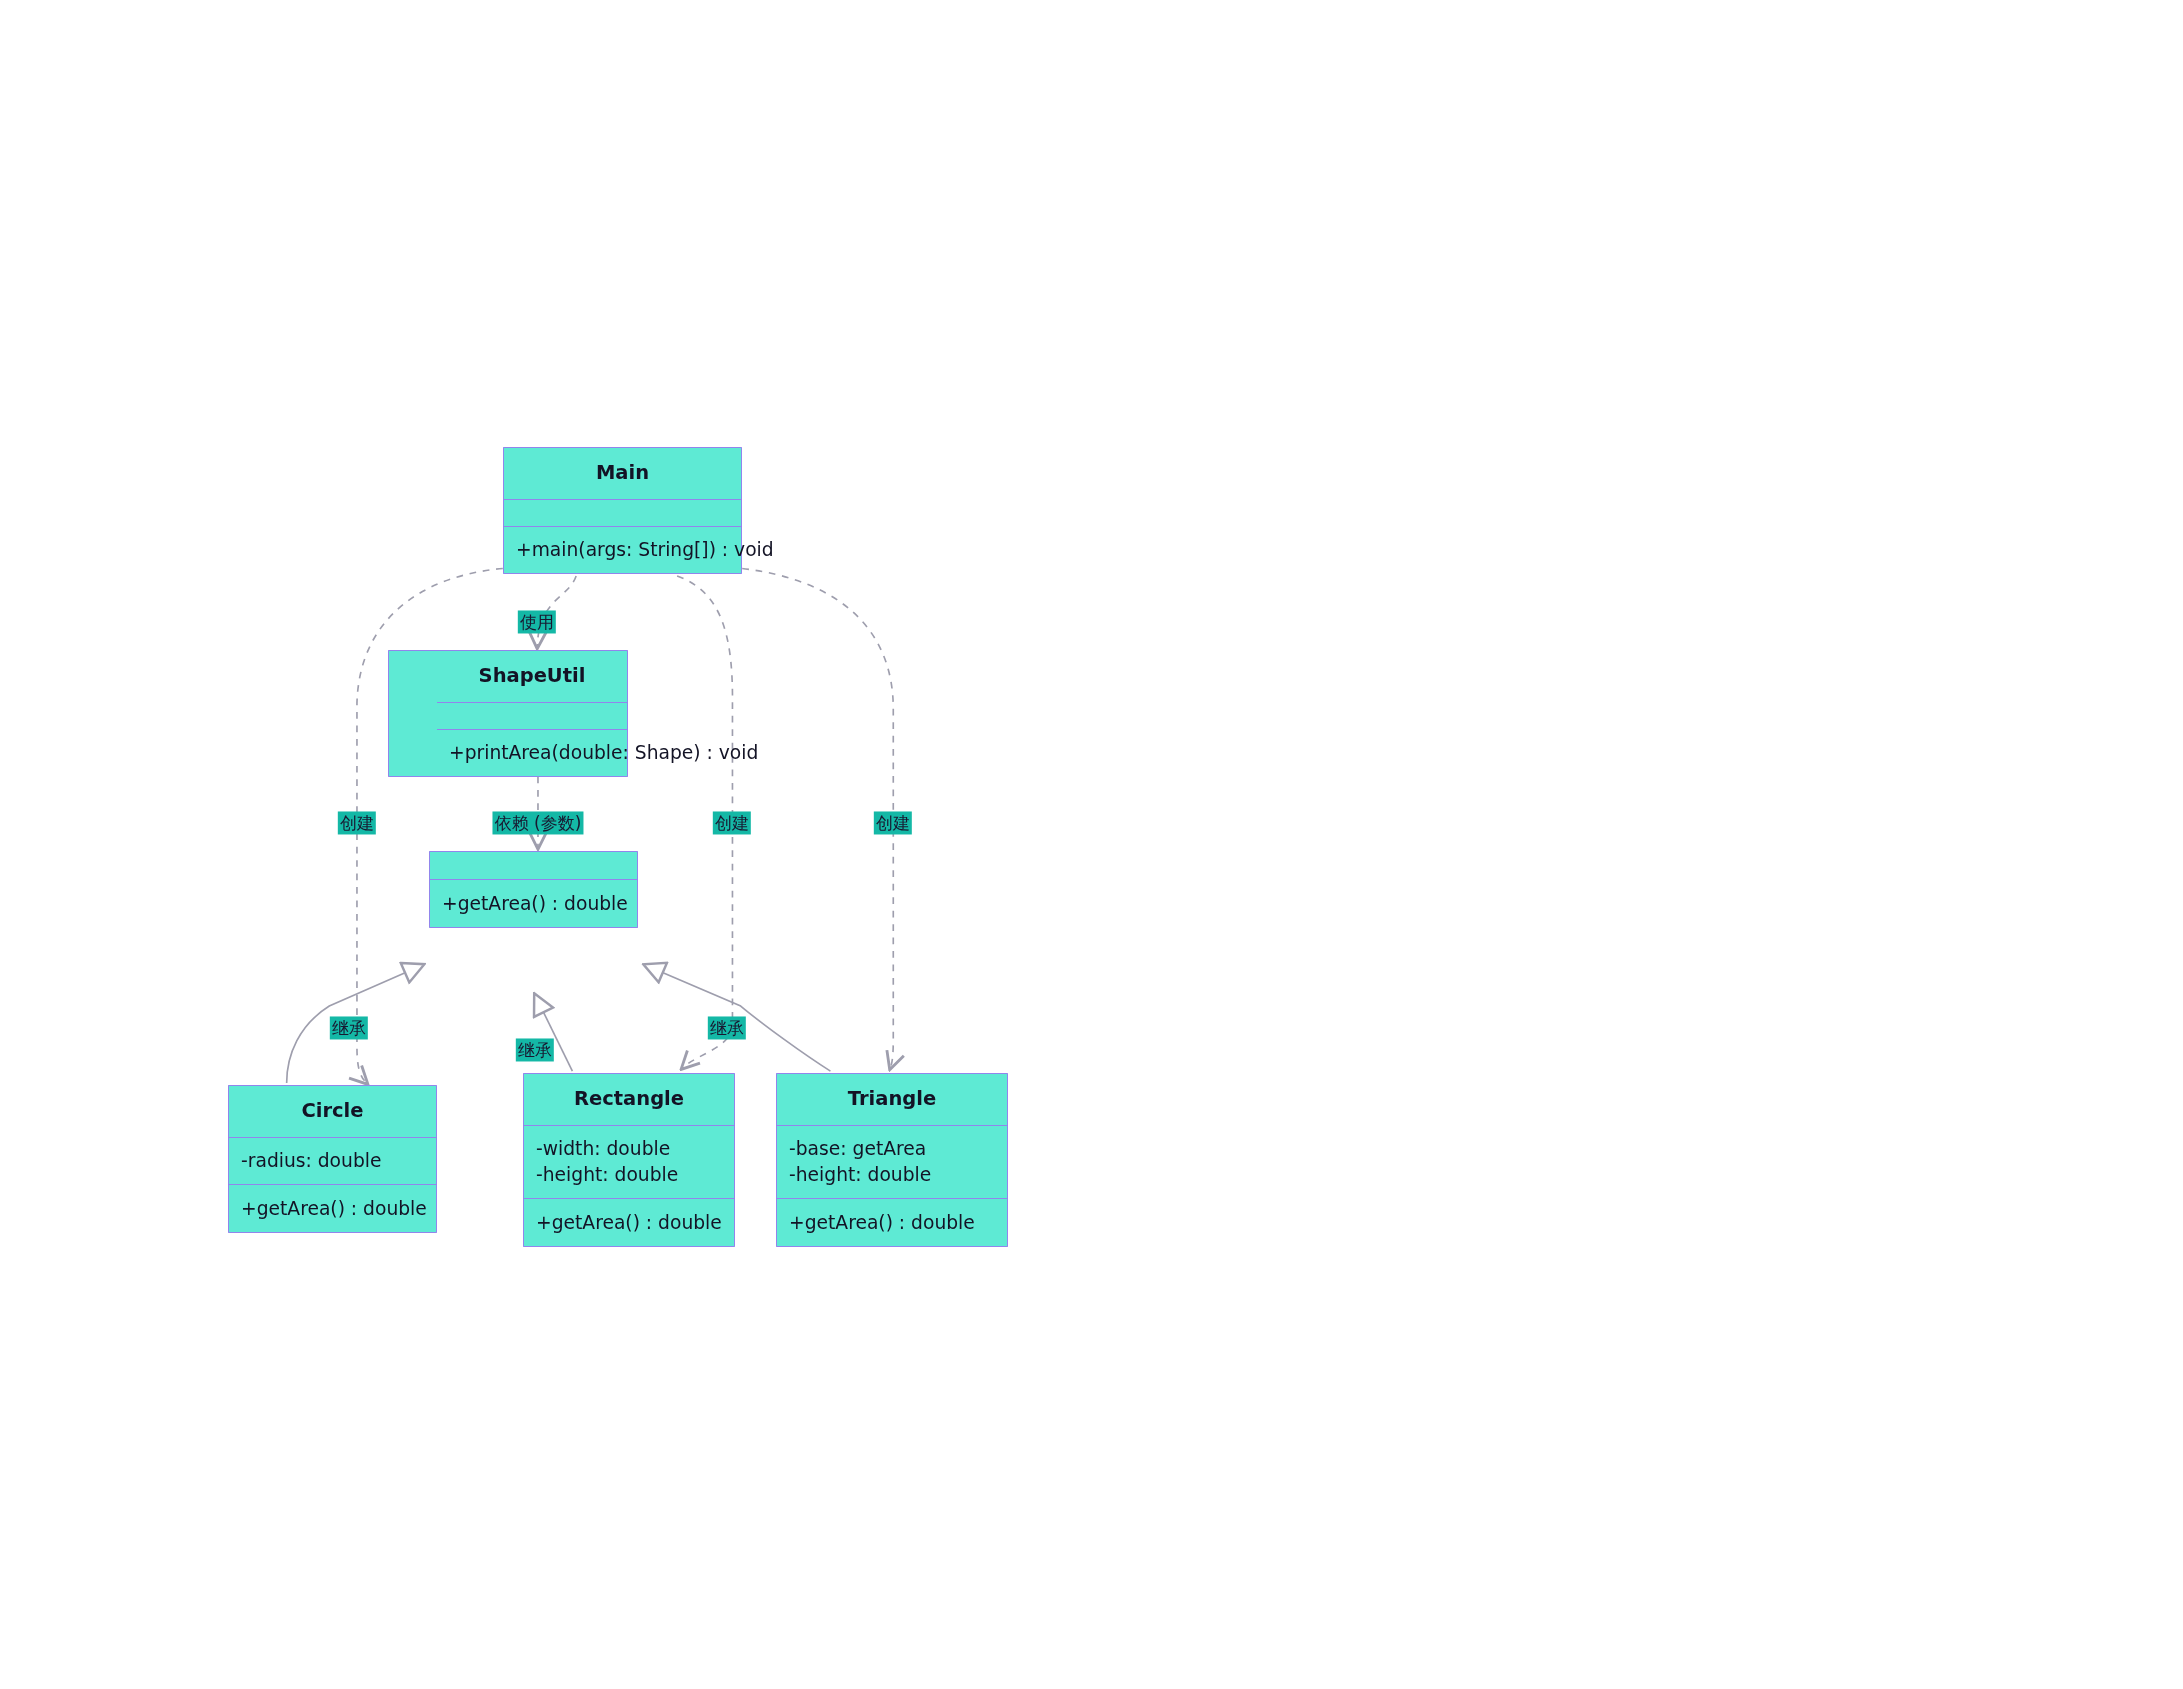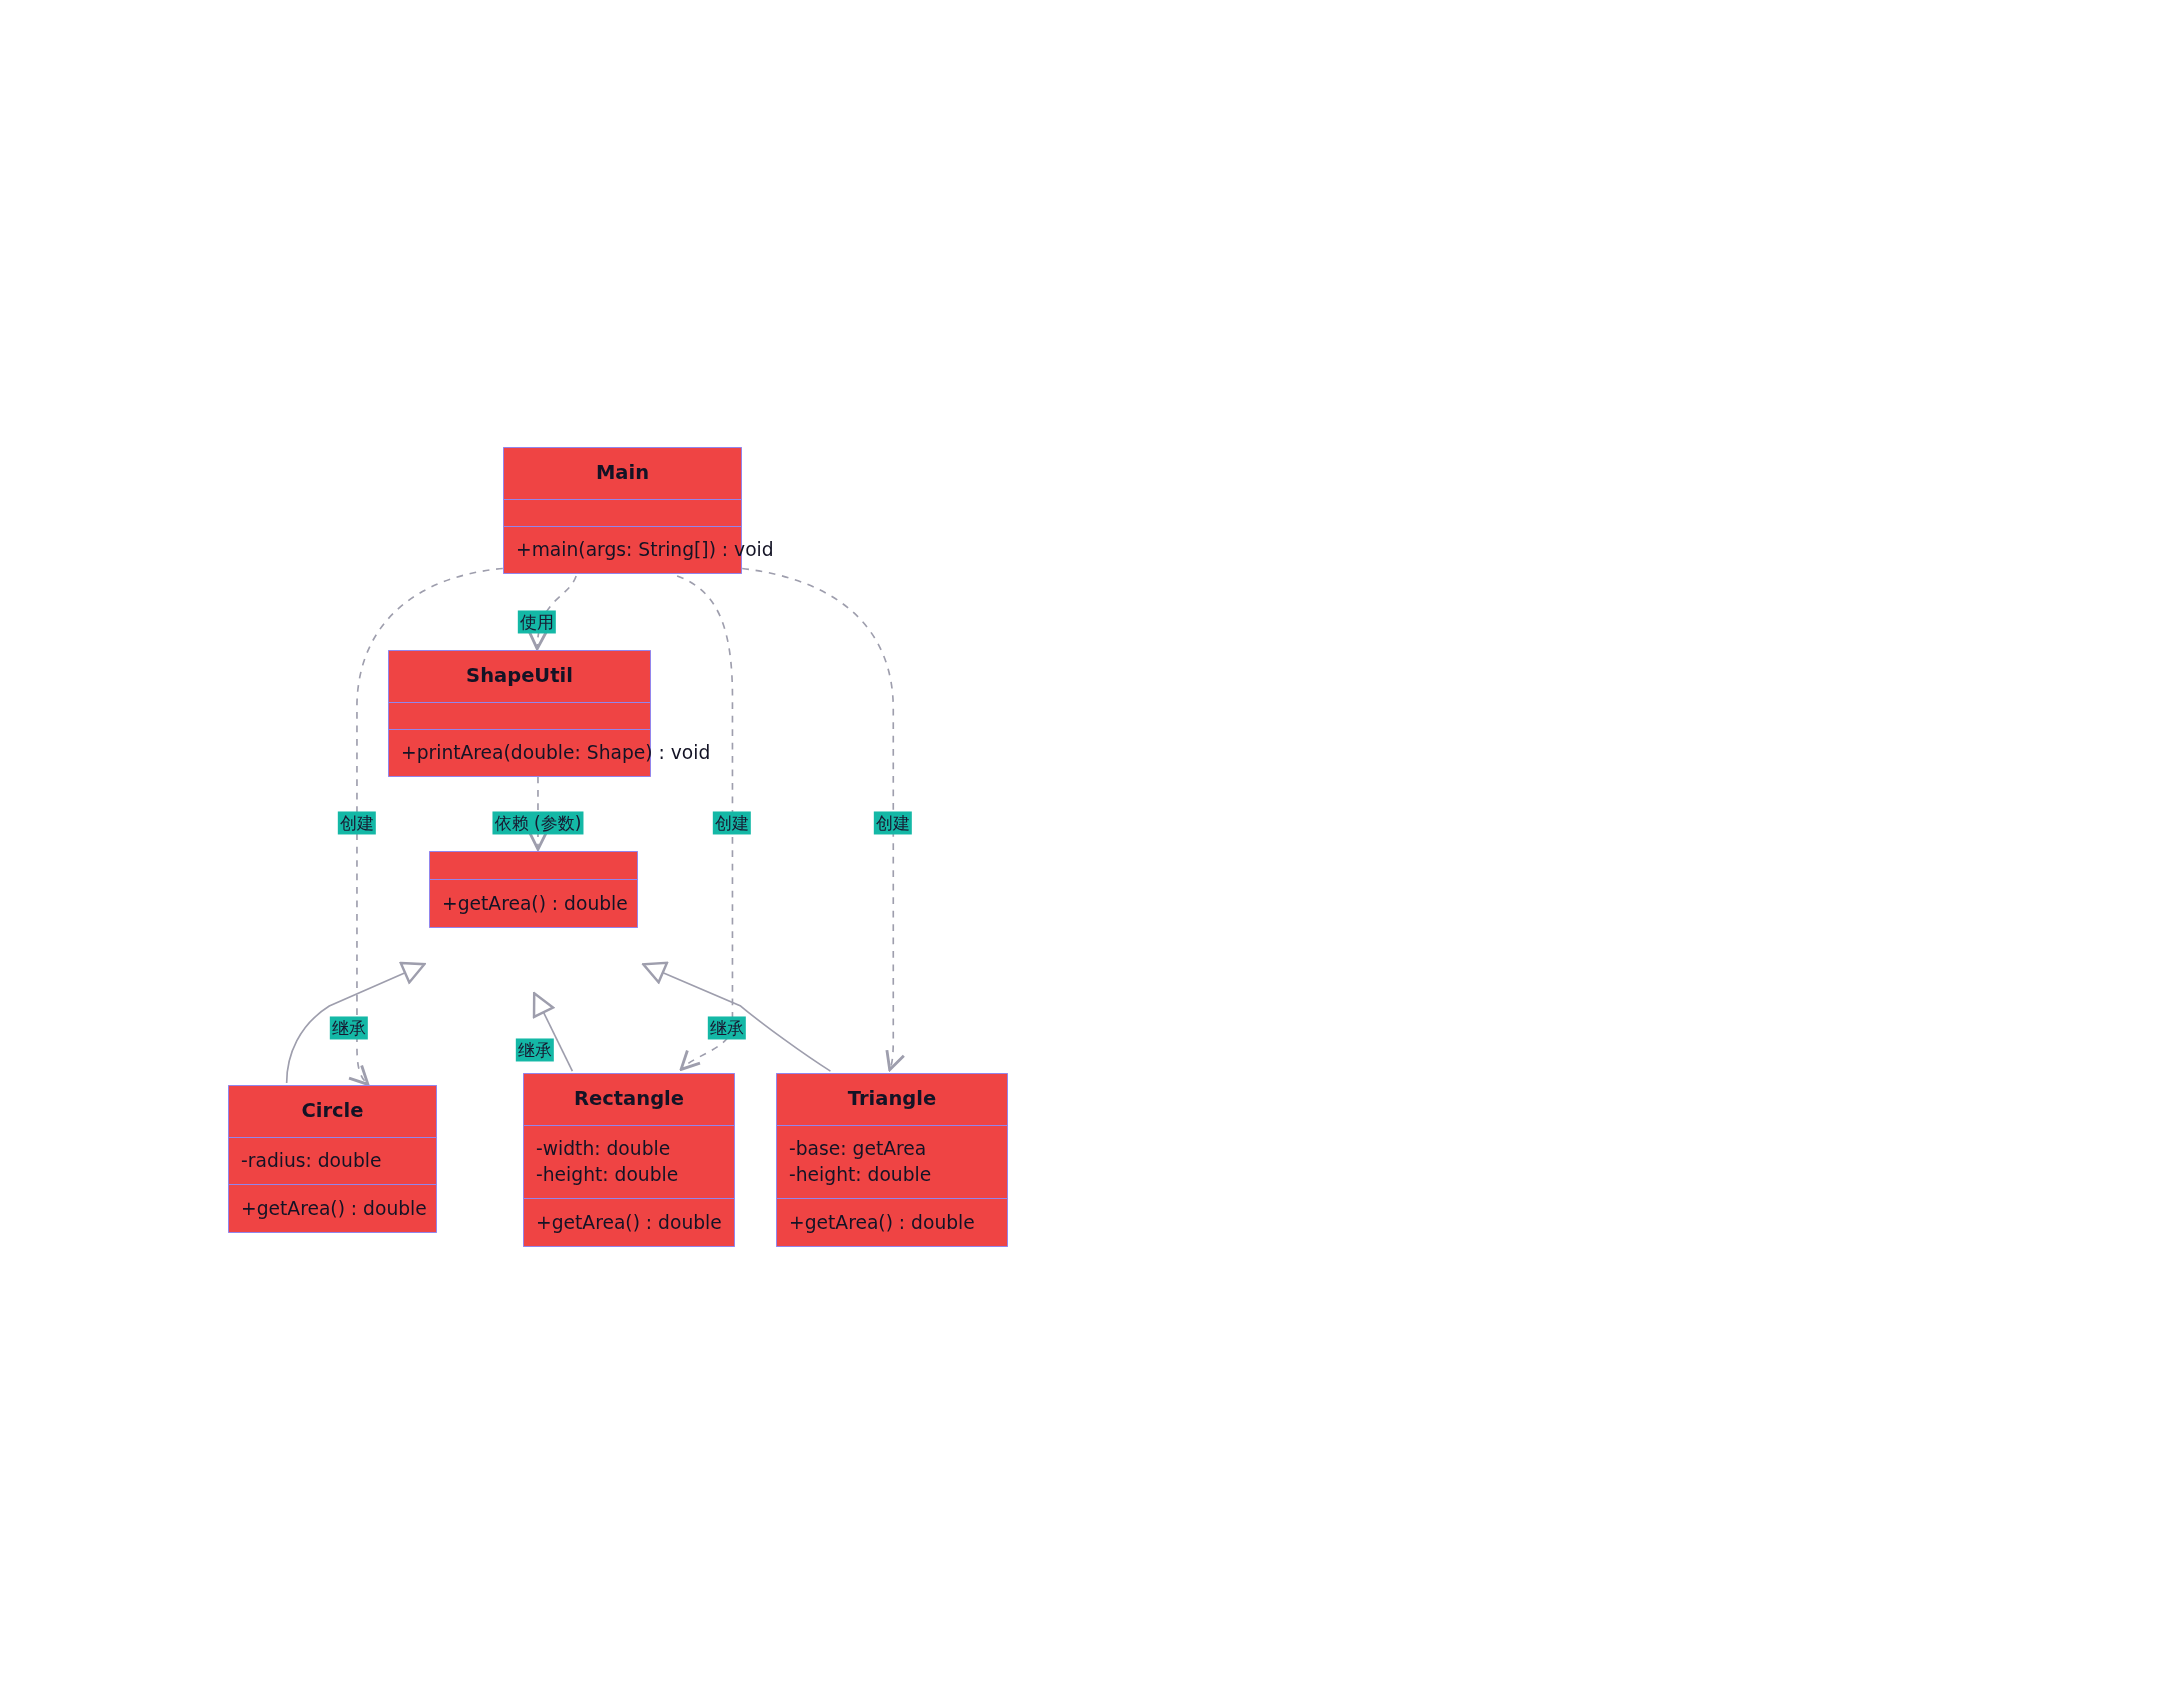--- a/index.html
+++ b/index.html
@@ -28,21 +28,21 @@
     left: 0; top: 0;
     width: 2183px;
     height: 1689px;
     pointer-events: none;
   }
 
   
   .uml-class {
     position: absolute;
     box-sizing: border-box;
-    background: #ef4444;
+    background: #5eead4;
     border: 1.5px solid #9285EC;
     border-radius: 0.7px;
   }
   .uml-compartment {
     box-sizing: border-box;
     width: 100%;
   }
   .uml-compartment + .uml-compartment {
     border-top: 1.5px solid #9285EC;
   }
@@ -89,21 +89,21 @@
     font-size: 17px;
     font-family: "DejaVu Sans", sans-serif;
     line-height: 1.18;
     padding: 1.5px 2.2px;
     white-space: nowrap;
     transform: translate(-50%, -50%);
   }
 
   
   #node-Main      { left: 503px;  top: 447px;  width: 239px;  }
-  #node-ShapeUtil { left: 388px;  top: 650px;  width: 263px;  }
+  #node-ShapeUtil { left: 388px;  top: 650px;  width: 240px; padding-left: 48px;  }
   #node-Shape     { left: 429px;  top: 851px; width: 209px;  }
   #node-Circle    { left: 228px;  top: 1085px; width: 209px;  }
   #node-Rectangle { left: 523px;  top: 1073px; width: 212px;  }
   #node-Triangle  { left: 776px; top: 1073px; width: 232px;  }
 </style>
 </head>
 <body>
 
 <div id="diagram-root">
 

